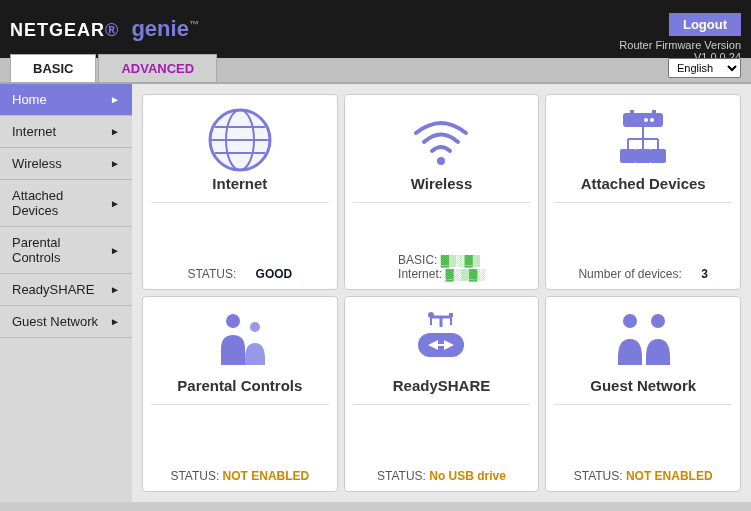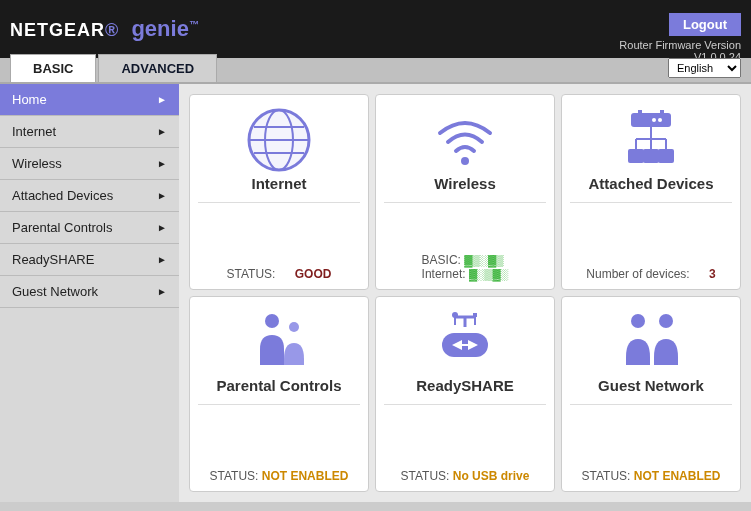--- a/index.html
+++ b/index.html
@@ -44,21 +44,21 @@
       justify-content: space-between;
     }
     .tab {
       padding: 6px 22px;
       font-size: 13px;
       font-weight: bold;
       cursor: pointer;
       border: 1px solid #aaa;
       border-bottom: none;
       background: #d0d0d0;
-      color: #0f172a;
+      color: #a21caf;
     }
     .tab.active {
       background: white;
       border-top: 1px solid #aaa;
       color: #222;
     }
     .tab-group { display: flex; gap: 2px; }
     .lang-select {
       margin-right: 10px;
       margin-bottom: 4px;
@@ -68,21 +68,21 @@
 
     
     #main {
       display: flex;
       height: calc(511px - 58px - 35px);
       background: #c8c8c8;
     }
 
     
     #sidebar {
-      width: 179px;
+      width: 132px;
       background: #d8d8d8;
       flex-shrink: 0;
     }
     .sidebar-item {
       display: flex;
       align-items: center;
       justify-content: space-between;
       padding: 8px 12px;
       font-size: 13px;
       cursor: pointer;
@@ -110,21 +110,21 @@
       border: 1px solid #ccc;
       border-radius: 4px;
       display: flex;
       flex-direction: column;
       align-items: center;
       padding: 10px 8px 8px;
       cursor: pointer;
     }
     .tile-title { font-size: 15px; font-weight: bold; color: #333; margin-bottom: 4px; }
     .tile-status { font-size: 12px; color: #555; margin-top: auto; }
-    .status-good { color: #7f1d1d; font-weight: bold; margin-left: 16px; }
+    .status-good { color: #0f172a; font-weight: bold; margin-left: 16px; }
     .status-label { color: #555; }
     .status-warn { color: #cc8800; font-weight: bold; }
 
     
     .icon-internet svg,
     .icon-wireless svg,
     .icon-attached svg,
     .icon-parental svg,
     .icon-readyshare svg,
     .icon-guest svg { display: block; }

